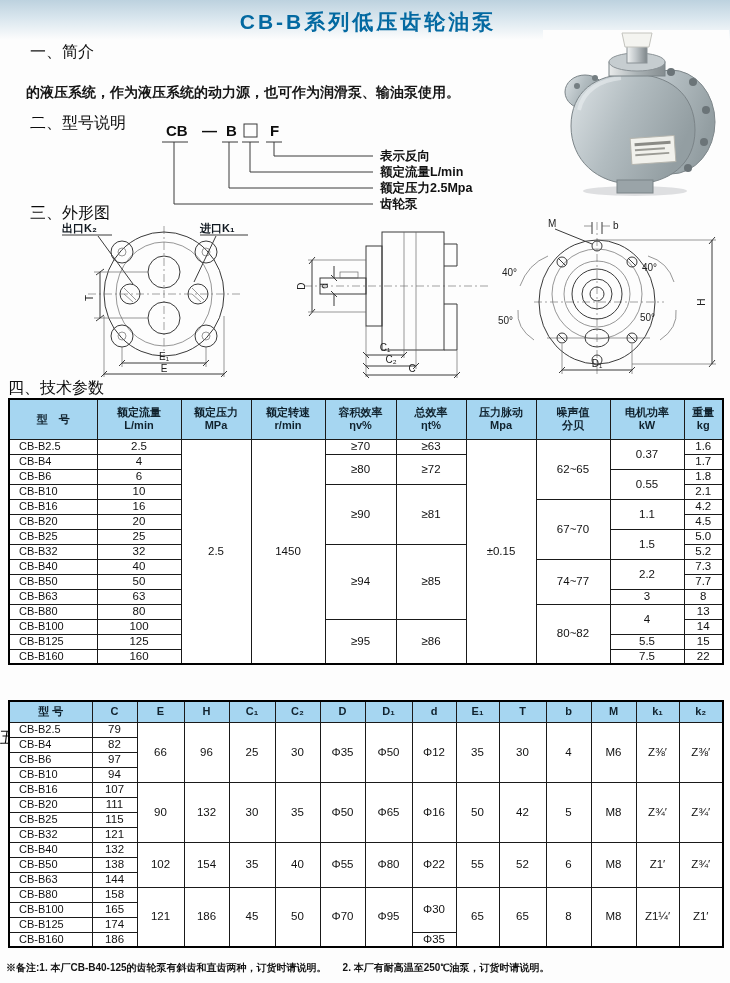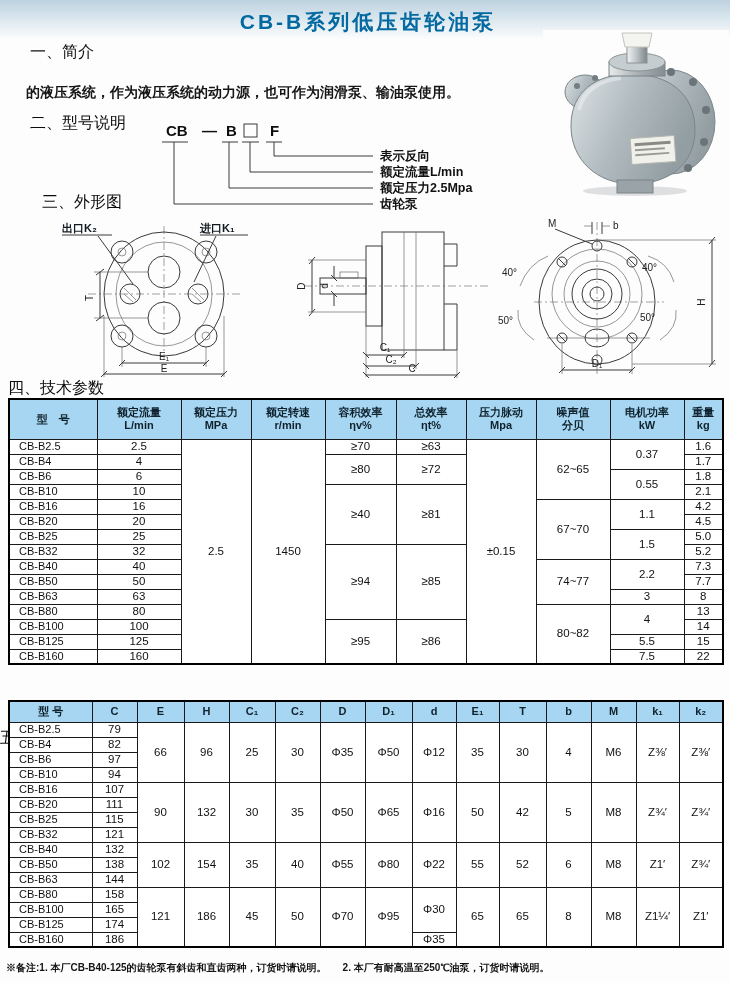--- a/index.html
+++ b/index.html
@@ -65,21 +65,21 @@
     <polyline class="ln" points="116,22 116,36 215,36"></polyline>
     <polyline class="ln" points="92,22 92,52 215,52"></polyline>
     <polyline class="ln" points="71,22 71,68 215,68"></polyline>
     <polyline class="ln" points="16,22 16,84 215,84"></polyline>
     <text class="modlabel" x="222" y="40">表示反向</text>
     <text class="modlabel" x="222" y="56">额定流量L/min</text>
     <text class="modlabel" x="222" y="72">额定压力2.5Mpa</text>
     <text class="modlabel" x="222" y="88">齿轮泵</text>
   </svg>
 
-  <div class="sec" style="left:30px;top:192px;margin-left:12px;">三、外形图</div>
+  <div class="sec" style="left:30px;top:203px;">三、外形图</div>
 
   <svg class="dwg" style="left:543px;top:30px;" width="186" height="168" viewBox="0 0 186 168">
     <defs>
       <linearGradient id="gBody" x1="0" y1="0" x2="1" y2="0.4">
         <stop offset="0" stop-color="#dde3e6"></stop>
           <stop offset="0.5" stop-color="#b2bcc0"></stop>
           <stop offset="1" stop-color="#939ea2"></stop>
       </linearGradient>
       <linearGradient id="gSteel" x1="0" y1="0" x2="1" y2="0">
         <stop offset="0" stop-color="#e9ebeb"></stop>
@@ -317,21 +317,21 @@
         </tr>
         <tr>
           <td>CB-B6</td>
           <td>6</td>
           <td rowspan="2">0.55</td>
           <td>1.8</td>
         </tr>
         <tr>
           <td>CB-B10</td>
           <td>10</td>
-          <td rowspan="4">≥40</td>
+          <td rowspan="4">≥90</td>
           <td rowspan="4">≥81</td>
           <td>2.1</td>
         </tr>
         <tr>
           <td>CB-B16</td>
           <td>16</td>
           <td rowspan="4">67~70</td>
           <td rowspan="2">1.1</td>
           <td>4.2</td>
         </tr>

